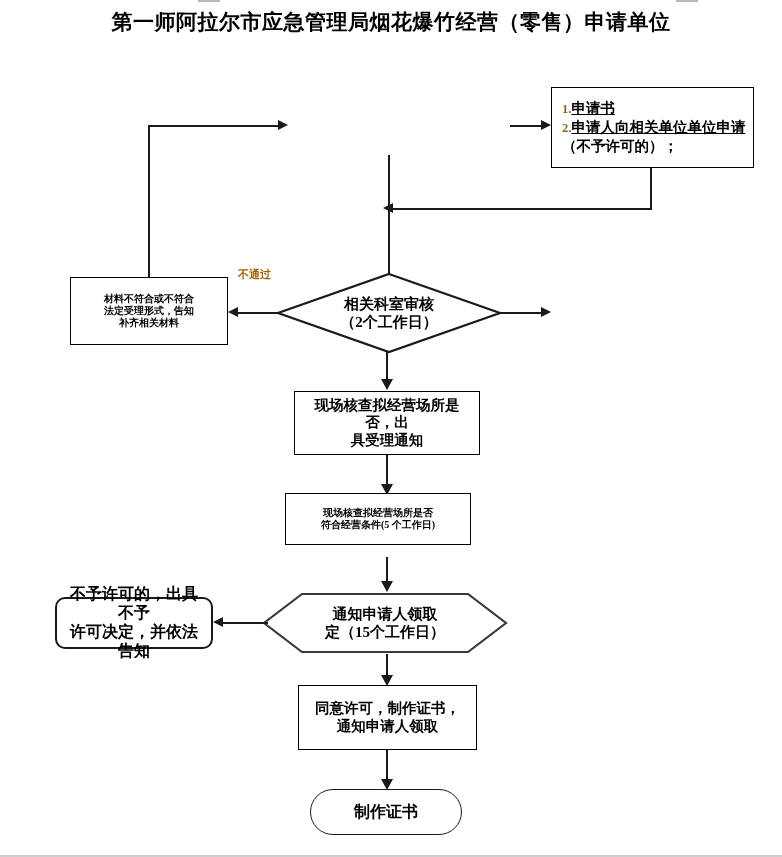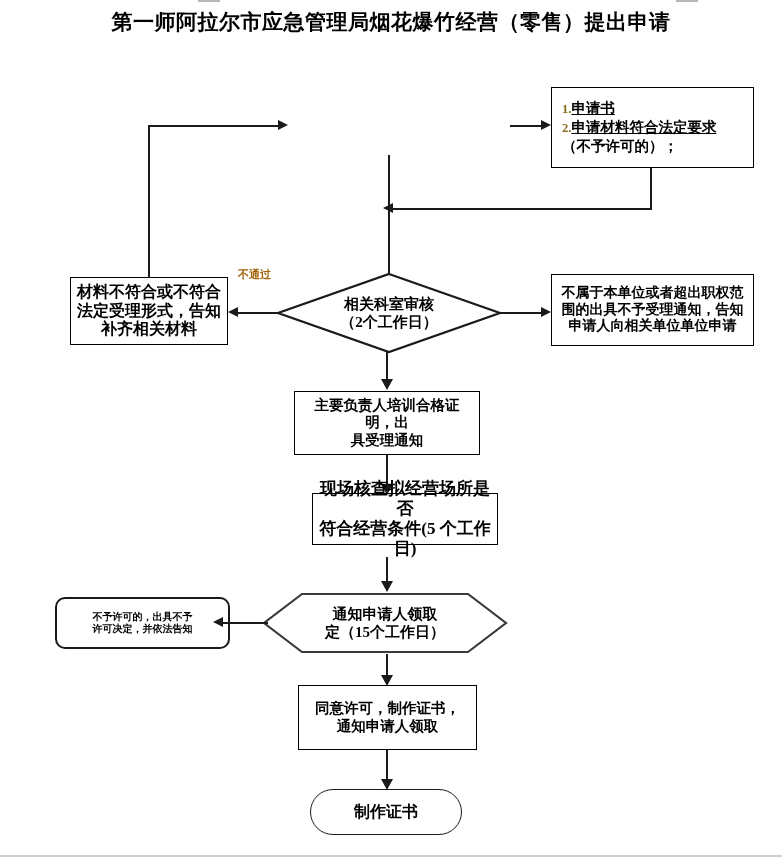--- a/index.html
+++ b/index.html
@@ -173,96 +173,91 @@
   }
 </style>
 </head>
 <body>
 
 <div id="page">
 
   <div class="corner-mark left"></div>
   <div class="corner-mark right"></div>
 
-  <div id="title">第一师阿拉尔市应急管理局烟花爆竹经营（零售）提出申请</div>
+  <div id="title">第一师阿拉尔市应急管理局烟花爆竹经营（零售）申请单位</div>
 
 
   <div class="node rect left-align doc-list" style="left:551px; top:87px; width:203px; height:81px;">
-    <span class="txt"><span class="li"><span class="num">1.</span><span class="u">申请书</span></span><span class="li"><span class="num">2.</span><span class="u">申请材料符合法定要求</span></span><span class="li"><span>（不予许可的）；</span></span></span>
+    <span class="txt"><span class="li"><span class="num">1.</span><span class="u">申请书</span></span><span class="li"><span class="num">2.</span><span class="u">申请人向相关单位单位申请</span></span><span class="li"><span>（不予许可的）；</span></span></span>
   </div>
 
   <div class="line h" style="left:510px; top:125px; width:35px;"></div>
   <div class="arrow right" style="left:541px; top:120px;"></div>
 
   <div class="line v" style="left:650px; top:168px; height:42px;"></div>
   <div class="line h" style="left:392px; top:208px; width:260px;"></div>
   <div class="arrow left" style="left:383px; top:203px;"></div>
 
   <div class="line v" style="left:388px; top:155px; height:140px;"></div>
   <div class="arrow down" style="left:383px; top:285px;"></div>
 
   <div class="diamond-wrap" style="left:276px; top:272px; width:226px; height:82px;">
     <svg width="226" height="82" viewBox="0 0 226 82">
       <polygon points="113,2 224,41 113,80 2,41" fill="#ffffff" stroke="#1a1a1a" stroke-width="2.2"></polygon>
     </svg>
     <span class="label" style="font-size:15px;">相关科室审核
 （2个工作日）</span>
   </div>
 
-  <div class="node rect" style="left:70px; top:277px; width:158px; height:68px; font-size:16px;">
+  <div class="node rect" style="left:70px; top:277px; width:158px; height:68px; font-size:10px;">
     <span class="txt">材料不符合或不符合
 法定受理形式，告知
 补齐相关材料</span>
   </div>
 
   <div class="line h" style="left:236px; top:312px; width:42px;"></div>
   <div class="arrow left" style="left:228px; top:307px;"></div>
   <div class="edge-label" style="left:238px; top:267px;">不通过</div>
 
   <div class="line v" style="left:148px; top:126px; height:152px;"></div>
   <div class="line h" style="left:148px; top:125px; width:134px;"></div>
   <div class="arrow right" style="left:278px; top:120px;"></div>
 
-  <div class="node rect" style="left:551px; top:274px; width:203px; height:72px; font-size:14px;">
-    <span class="txt">不属于本单位或者超出职权范
-围的出具不予受理通知，告知
-申请人向相关单位单位申请</span>
-  </div>
 
   <div class="line h" style="left:500px; top:312px; width:44px;"></div>
   <div class="arrow right" style="left:541px; top:307px;"></div>
 
   <div class="line v" style="left:386px; top:352px; height:32px;"></div>
   <div class="arrow down" style="left:381px; top:379px;"></div>
 
   <div class="node rect" style="left:294px; top:391px; width:186px; height:64px; font-size:14.5px;">
-    <span class="txt">主要负责人培训合格证明，出
+    <span class="txt">现场核查拟经营场所是否，出
 具受理通知</span>
   </div>
 
   <div class="line v" style="left:386px; top:455px; height:38px;"></div>
   <div class="arrow down" style="left:381px; top:484px;"></div>
 
-  <div class="node rect" style="left:312px; top:493px; width:186px; height:52px; font-size:17px;">
+  <div class="node rect" style="left:285px; top:493px; width:186px; height:52px; font-size:10px;">
     <span class="txt">现场核查拟经营场所是否
 符合经营条件(5 个工作日)</span>
   </div>
 
   <div class="line v" style="left:386px; top:557px; height:32px;"></div>
   <div class="arrow down" style="left:381px; top:581px;"></div>
 
   <div class="diamond-wrap" style="left:262px; top:592px; width:246px; height:62px;">
     <svg width="246" height="62" viewBox="0 0 246 62">
       <polygon points="40,2 206,2 244,31 206,60 40,60 2,31" fill="#ffffff" stroke="#3a3a3a" stroke-width="2.2"></polygon>
     </svg>
     <span class="label" style="font-size:15px;">通知申请人领取
 定（15个工作日）</span>
   </div>
 
-  <div class="node roundrect" style="left:55px; top:597px; width:175px; height:52px; font-size:10px;">
+  <div class="node roundrect" style="left:55px; top:597px; width:158px; height:52px; font-size:16px;">
     <span class="txt">不予许可的，出具不予
 许可决定，并依法告知</span>
   </div>
 
   <div class="line h" style="left:222px; top:622px; width:46px;"></div>
   <div class="arrow left" style="left:213px; top:617px;"></div>
 
   <div class="line v" style="left:386px; top:654px; height:26px;"></div>
   <div class="arrow down" style="left:381px; top:675px;"></div>
 

